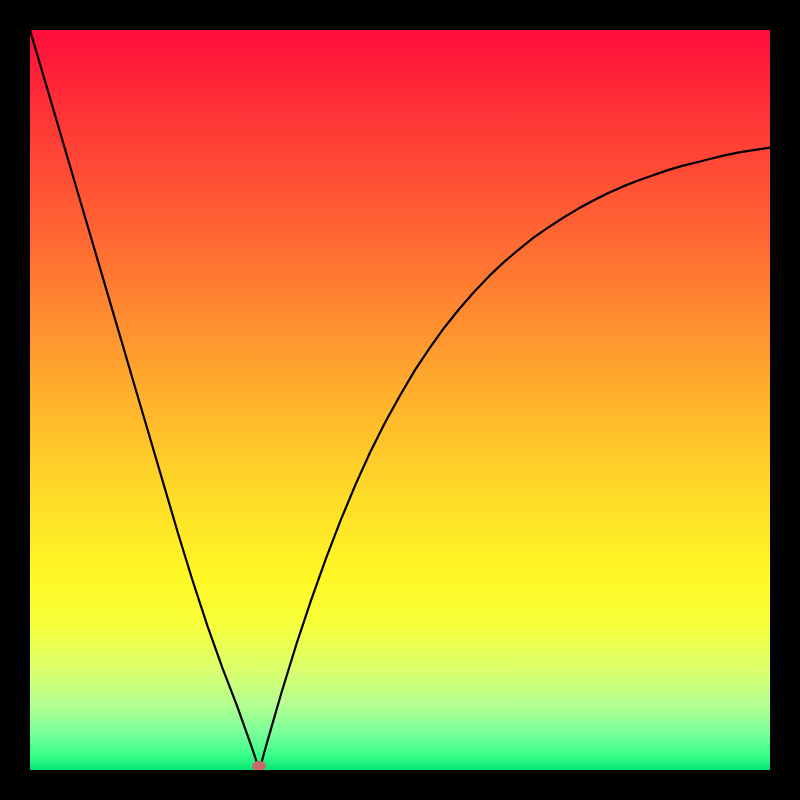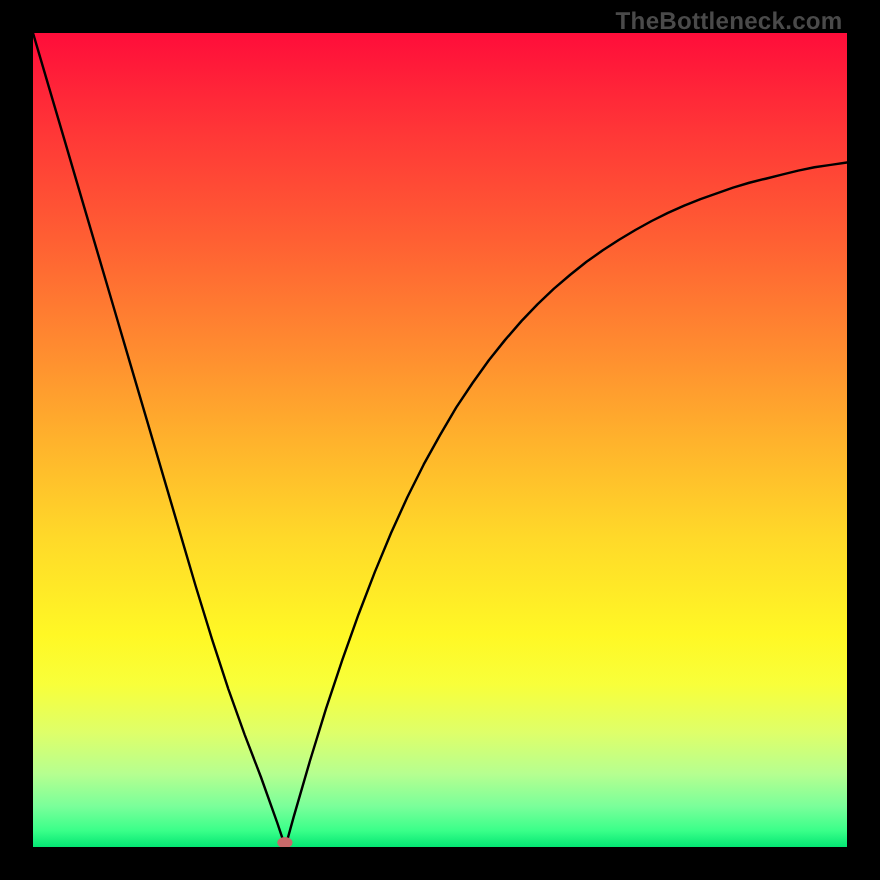--- a/index.html
+++ b/index.html
@@ -83,15 +83,14 @@
     </svg>
 
     <svg class="curve-svg" viewBox="0 0 740 740" preserveAspectRatio="none">
       <path id="curve-path" fill="none" stroke="#000" stroke-width="2.2" stroke-linejoin="round" stroke-linecap="round" d="M0.00,0.00L14.80,50.32L29.60,100.64L44.40,150.96L59.20,201.28L74.00,251.60L88.80,301.92L103.60,352.24L118.40,402.56L133.20,452.88L148.00,503.20L162.80,551.30L177.60,596.44L192.40,637.88L207.20,676.36L222.00,717.80L229.40,740.00L236.80,713.36L251.60,662.30L266.40,614.20L281.20,569.80L296.00,528.36L310.80,489.88L325.60,454.36L340.40,421.80L355.20,392.20L370.00,365.56L384.80,340.40L399.60,318.20L414.40,297.48L429.20,278.98L444.00,261.96L458.80,246.42L473.60,232.36L488.40,219.78L503.20,207.94L518.00,197.58L532.80,187.96L547.60,179.08L562.40,170.94L577.20,163.54L592.00,156.88L606.80,150.96L621.60,145.78L636.40,140.60L651.20,136.16L666.00,132.46L680.80,128.76L695.60,125.06L710.40,122.10L725.20,119.88L740.00,117.66"></path>
     </svg>
 
     <div class="optimal-dot" id="dot" style="left: 229.4px; top: 736px;"></div>
 
   </div>
 
-  <div class="watermark">TheBottleneck.com</div>
 
 </div>
 
 </body></html>

